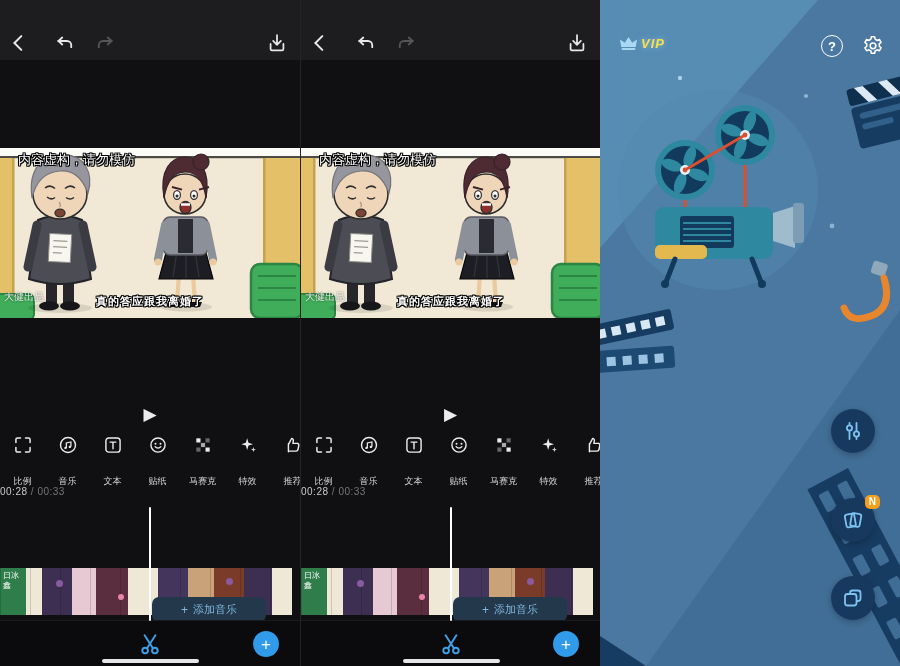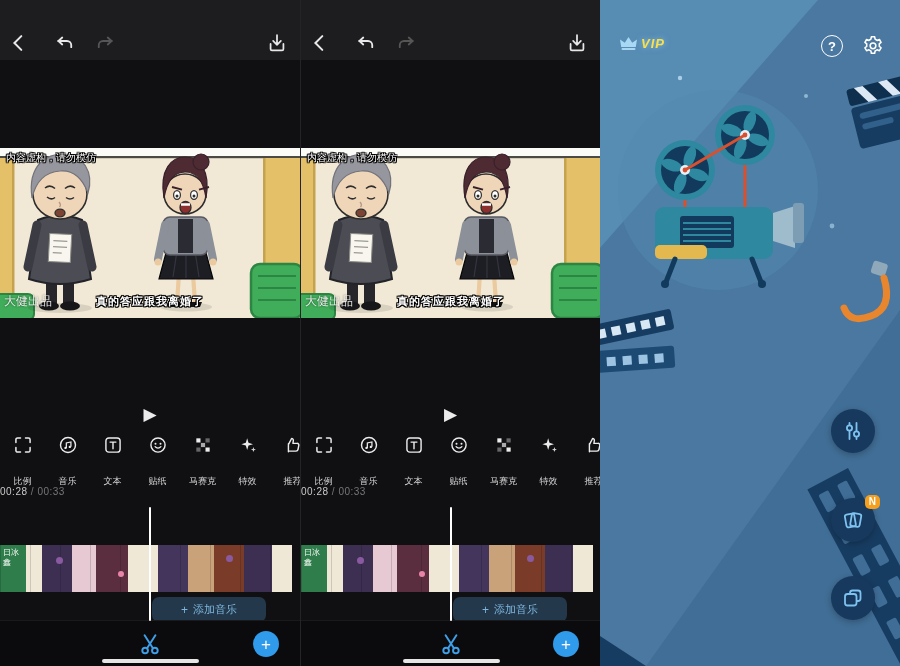--- a/index.html
+++ b/index.html
@@ -13,38 +13,38 @@
   
   .topbar{position:absolute;top:0;left:0;width:100%;height:60px;background:#1d1d1f}
   .tb-icon{position:absolute;top:32px;width:22px;height:22px;display:block;cursor:pointer}
   .tb-icon svg{display:block;width:22px;height:22px}
   .tb-back{left:8px}.tb-undo{left:54px}.tb-redo{left:94px}.tb-export{right:12px}
 
   
   .video-frame{position:absolute;top:148px;left:0;width:300px;height:170px;background:#f1e9d5}
   .scene{display:block;width:100%;height:100%}
   .outlined{color:#fff;text-shadow:-1px 0 #000,1px 0 #000,0 -1px #000,0 1px #000,-1px -1px #000,1px 1px #000,1px -1px #000,-1px 1px #000}
-  .warning{position:absolute;top:3px;left:6px;font-size:10px}
+  .warning{position:absolute;top:3px;left:18px;font-size:13px}
   .subtitle{position:absolute;top:146px;left:0;right:0;text-align:center;font-size:11px;font-weight:bold;letter-spacing:1px}
-  .watermark{position:absolute;bottom:8px;left:4px;font-size:12px;color:rgba(255,255,255,.88);text-shadow:0 0 2px rgba(0,0,0,.7)}
+  .watermark{position:absolute;bottom:14px;left:4px;font-size:10px;color:rgba(255,255,255,.88);text-shadow:0 0 2px rgba(0,0,0,.7)}
 
   .play-btn{position:absolute;top:404px;left:0;right:0;text-align:center;font-size:17px;color:#ececec;cursor:pointer}
 
   
   .toolbar{position:absolute;top:438px;left:0;width:100%;height:46px;display:flex}
   .tool{flex:0 0 45px;display:flex;flex-direction:column;align-items:center;justify-content:center;gap:20px;cursor:pointer}
   .tool-icon{width:20px;height:20px}
   .tool-icon svg{display:block;width:20px;height:20px}
   .tool-label{font-size:9px;color:#d6d6d6;white-space:nowrap}
 
   .time{position:absolute;top:486px;left:0;right:0;text-align:left;font-size:10px;color:#c9c9c9;letter-spacing:.5px}
   .time .tot,.time .sep{color:#76767a}
 
   
-  .filmstrip{position:absolute;top:545px;left:0;width:292px;height:47px;
+  .filmstrip{position:absolute;top:568px;left:0;width:292px;height:47px;
     background-image:
       repeating-linear-gradient(90deg, rgba(0,0,0,.15) 0 1px, transparent 1px 30px),
       linear-gradient(90deg,#2e7d4a 0 26px,#efe8d6 26px 42px,#3c2f52 42px 72px,#e7c9d4 72px 96px,#5a2e3e 96px 128px,#efe8d6 128px 158px,#43355c 158px 188px,#caa27a 188px 214px,#7a3c28 214px 244px,#3c2f52 244px 272px,#efe8d6 272px 300px);
     cursor:pointer}
   .clip-tag{position:absolute;top:3px;left:3px;width:22px;font-size:8px;line-height:10px;color:#fff;word-break:break-all}
   .fsd{position:absolute;border-radius:50%}
   .fsd1{left:56px;top:12px;width:7px;height:7px;background:#8a5aa0}
   .fsd2{left:118px;top:26px;width:6px;height:6px;background:#e884a8}
   .fsd3{left:226px;top:10px;width:7px;height:7px;background:#8a5aa0}
   .playhead{position:absolute;top:507px;left:149px;width:2px;height:114px;background:#fff;border-radius:1px;z-index:5;cursor:ew-resize}

